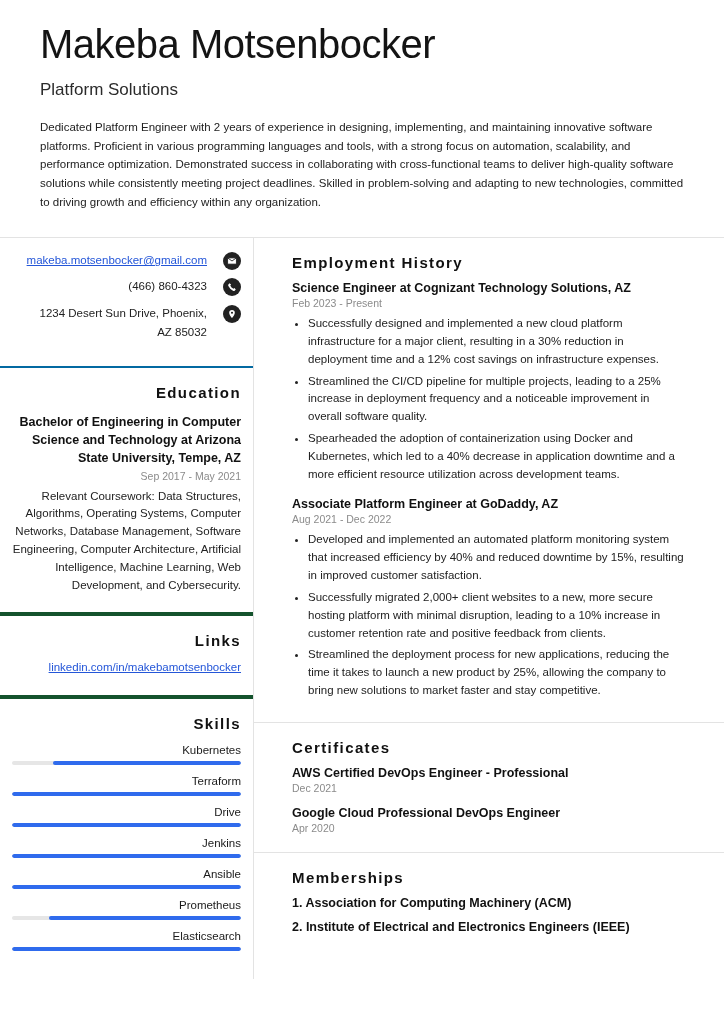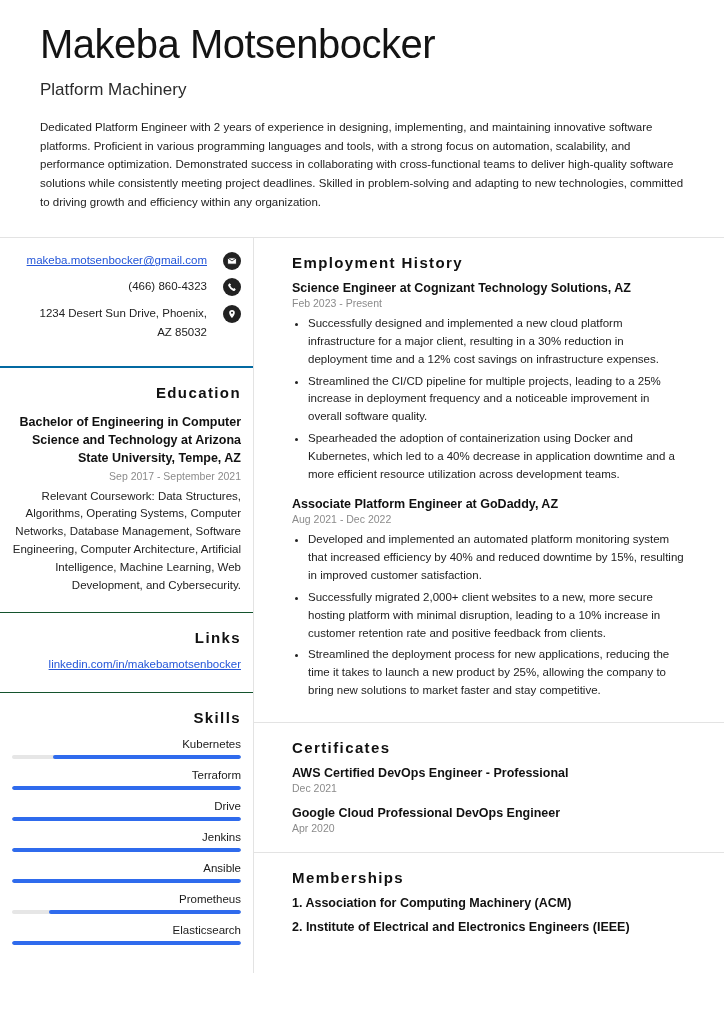--- a/index.html
+++ b/index.html
@@ -87,21 +87,21 @@
     background: #222;
     color: #fff;
     display: flex;
     align-items: center;
     justify-content: center;
   }
   .contact-icon svg { width: 10px; height: 10px; fill: #fff; }
 
   .left-section {
     padding: 16px 12px 18px 12px;
-    border-bottom: 1px solid #14532d;
+    border-bottom: 4px solid #14532d;
     text-align: right;
   }
   .left-section:last-child { border-bottom: none; }
   .left-heading {
     font-size: 15px;
     font-weight: 700;
     letter-spacing: 1.4px;
     color: #111;
     margin: 0 0 12px 0;
   }
@@ -209,21 +209,21 @@
   }
   .membership:last-child { margin-bottom: 0; }
 </style>
 </head>
 <body>
 
 <div class="page">
 
   <div class="header">
     <h1 class="name">Makeba Motsenbocker</h1>
-    <div class="job-title">Platform Machinery</div>
+    <div class="job-title">Platform Solutions</div>
     <p class="summary">Dedicated Platform Engineer with 2 years of experience in designing, implementing, and maintaining innovative software platforms. Proficient in various programming languages and tools, with a strong focus on automation, scalability, and performance optimization. Demonstrated success in collaborating with cross-functional teams to deliver high-quality software solutions while consistently meeting project deadlines. Skilled in problem-solving and adapting to new technologies, committed to driving growth and efficiency within any organization.</p>
   </div>
 
   <div class="columns">
 
     <div class="left-col">
 
       <div class="contact-block">
         <div class="contact-row">
           <a class="contact-link" href="#">makeba.motsenbocker@gmail.com</a>
@@ -253,21 +253,21 @@
         </div>
         <div class="contact-row">
           <span>AZ 85032</span>
         </div>
       </div>
 
       <div class="left-section">
         <h2 class="left-heading">Education</h2>
         <div>
           <div class="edu-degree">Bachelor of Engineering in Computer Science and Technology at Arizona State University, Tempe, AZ</div>
-          <div class="edu-dates">Sep 2017 - September 2021</div>
+          <div class="edu-dates">Sep 2017 - May 2021</div>
           <div class="edu-desc">Relevant Coursework: Data Structures, Algorithms, Operating Systems, Computer Networks, Database Management, Software Engineering, Computer Architecture, Artificial Intelligence, Machine Learning, Web Development, and Cybersecurity.</div>
         </div>
       </div>
 
       <div class="left-section">
         <h2 class="left-heading">Links</h2>
         <div class="links-list">
           <a href="#">linkedin.com/in/makebamotsenbocker</a>
         </div>
       </div>

